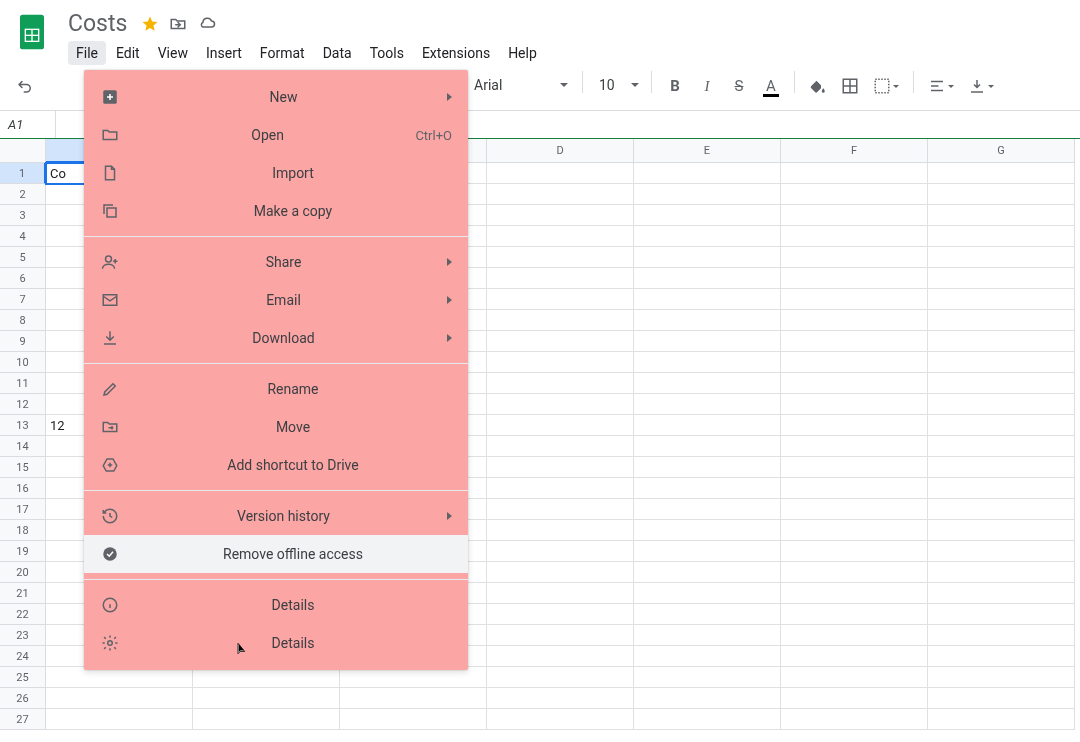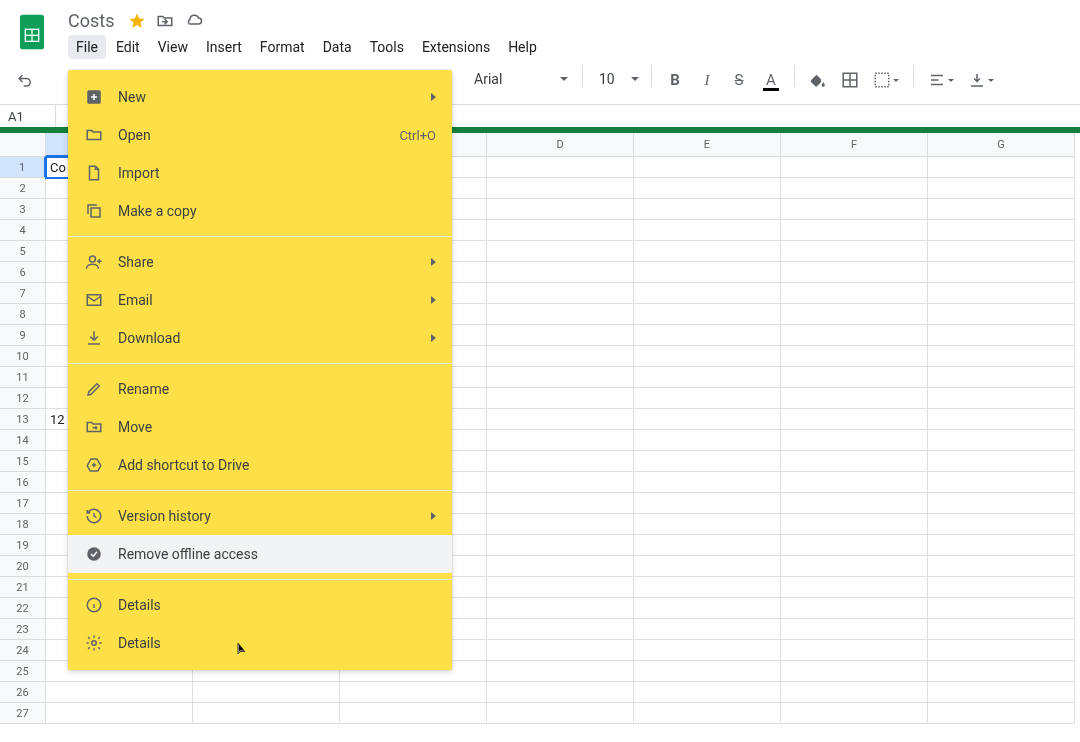--- a/index.html
+++ b/index.html
@@ -24,21 +24,21 @@
     width: 40px;
     height: 48px;
     display: flex;
     align-items: center;
     justify-content: center;
     margin-right: 8px;
   }
   .logo svg { width: 32px; height: 40px; }
   .title-area { display: flex; flex-direction: column; }
   .title-row { display: flex; align-items: center; gap: 10px; padding-left: 4px; }
-  .doc-title { font-size: 18px; color: #5f6368; padding: 2px 4px; }
+  .doc-title { font-size: 23px; color: #5f6368; padding: 2px 4px; }
   .title-icon { color: #5f6368; display: flex; }
   .star-icon { color: #f4b400; }
   .menubar { display: flex; gap: 2px; padding-top: 2px; margin-left: 8px; }
   .menu-item {
     padding: 4px 8px;
     font-size: 14px;
     color: #202124;
     border-radius: 4px;
     cursor: pointer;
   }
@@ -71,21 +71,22 @@
     color: #3c4043; font-size: 14px;
   }
   .caret { width: 0; height: 0; border-left: 4px solid transparent; border-right: 4px solid transparent; border-top: 4px solid #5f6368; }
   .small-caret { width: 0; height: 0; border-left: 3px solid transparent; border-right: 3px solid transparent; border-top: 3px solid #5f6368; margin-left: 2px;}
   .text-color-btn { position: relative; }
   .text-color-underline { position: absolute; bottom: 4px; left: 7px; width: 16px; height: 3px; background: #000; }
   
   .namebox-row {
     display: flex; align-items: center;
     height: 28px;
-    border-bottom: 6px solid #15803d;
+    border-bottom: 1px solid #15803d;
+    font-style: italic;
   }
   .namebox {
     width: 56px; height: 100%;
     display: flex; align-items: center;
     padding-left: 8px;
     font-size: 13px;
     color: #3c4043;
     border-right: 1px solid #dadce0;
   }
   
@@ -134,28 +135,29 @@
     overflow: hidden;
   }
   .cell.selected {
     outline: 2px solid #1a73e8;
     outline-offset: -1px;
     z-index: 1;
   }
   
   .dropdown {
     position: absolute;
-    left: 68px;
+    left: 84px;
     top: 70px;
     width: 384px;
-    background: #fde047;
+    background: #fca5a5;
     box-shadow: 0 2px 6px rgba(0,0,0,0.15), 0 0 0 1px rgba(0,0,0,0.05);
     border-radius: 2px;
     z-index: 100;
     padding: 8px 0;
+    text-align: center;
   }
   .dd-item {
     display: flex;
     align-items: center;
     height: 38px;
     padding: 0 16px;
     cursor: pointer;
     gap: 14px;
   }
   .dd-item.hovered { background: #f1f3f4; }

